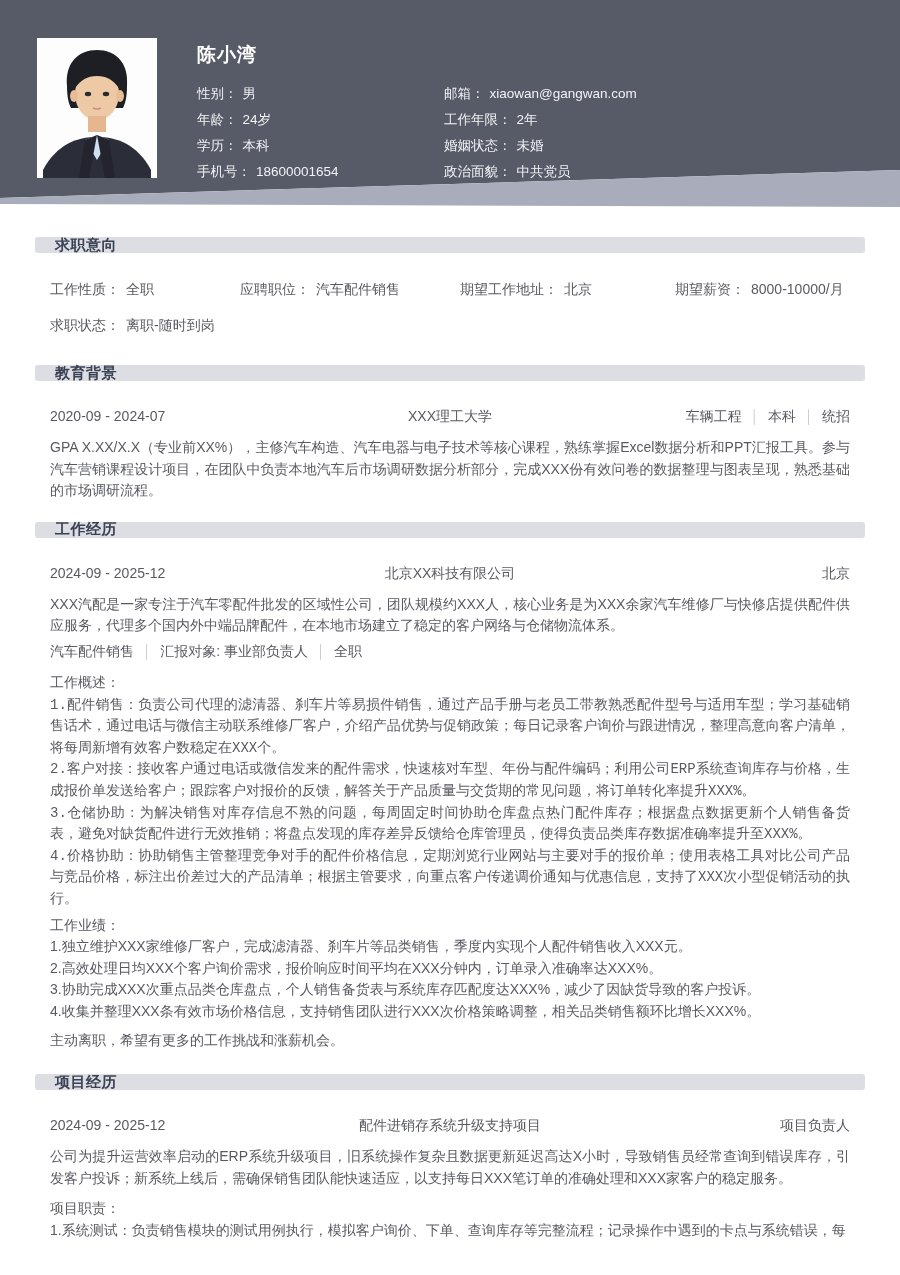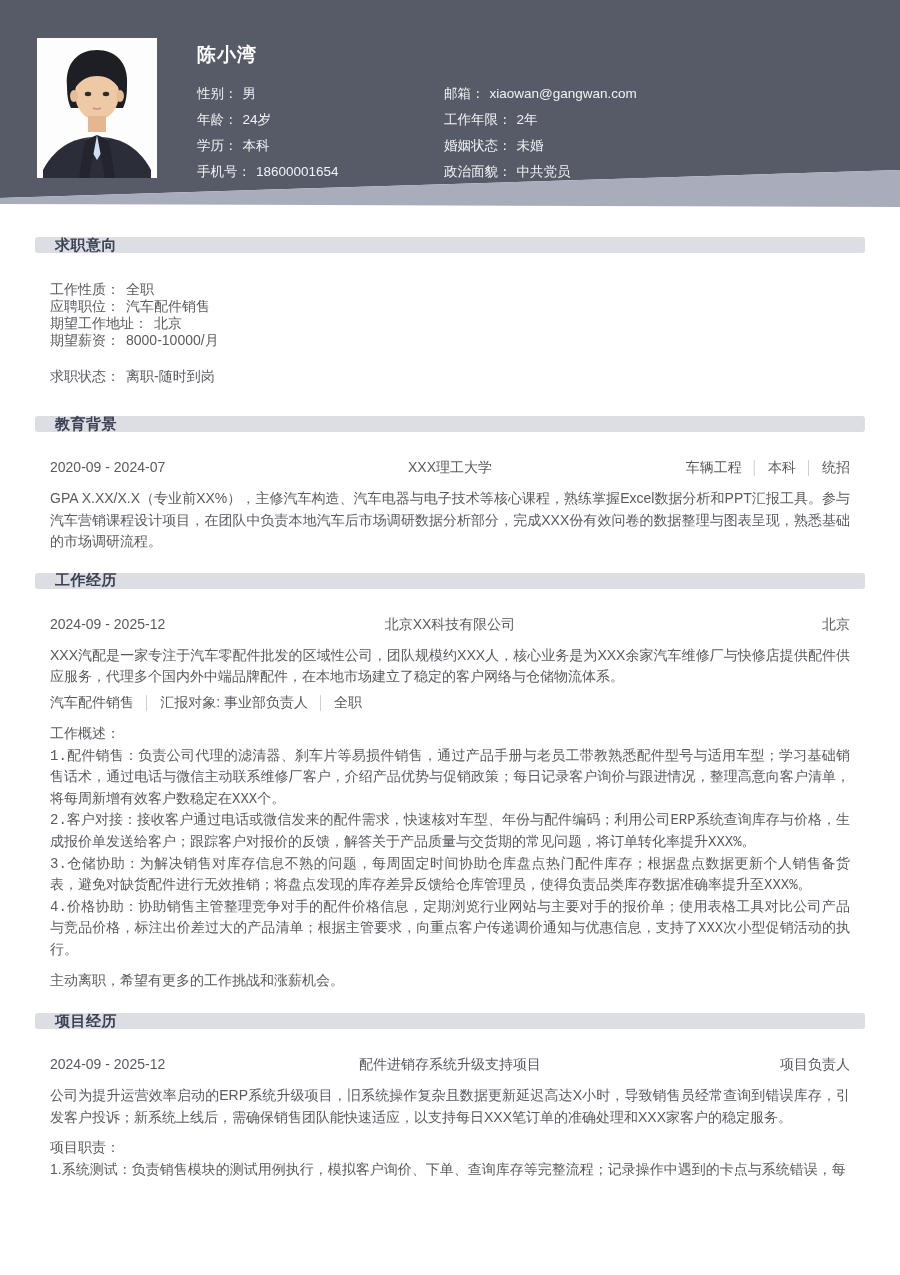--- a/index.html
+++ b/index.html
@@ -30,21 +30,21 @@
   .bar-edu { margin-top:31px; }
   .bar-work { margin-top:20px; }
   .bar-project { margin-top:22px;text-align:right; }
 
   .content { margin:0 50px; color:#595A61; font-size:14px; }
   .meta-row { display:flex; align-items:baseline; margin-top:27px; line-height:17px; }
   .meta-left { width:220px; white-space:nowrap; }
   .meta-center { flex:1; text-align:center; white-space:nowrap; }
   .meta-right { width:220px; text-align:right; white-space:nowrap; }
 
-  .intent-row1 { display:flex; margin-top:28px; line-height:17px;flex-direction:column; }
+  .intent-row1 { display:flex; margin-top:28px; line-height:17px; }
   .intent-row2 { display:flex; margin-top:19px; line-height:17px; }
   .intent-item { white-space:nowrap; }
   .intent-item .val { margin-left:6px; }
   .iw1 { width:190px; } .iw2 { width:220px; } .iw3 { width:215px; } .iw4 { flex:1; }
 
   .para { margin-top:12px; line-height:21.6px; white-space:pre-line; text-align:justify; }
   .para.tight { margin-top:13px;font-family:Liberation Mono, monospace; }
   .para.small-gap { margin-top:4px; }
   .single-line { margin-top:8px; line-height:21.6px; }
 
@@ -166,20 +166,25 @@
       <span class="pipe">│</span>
       <span>汇报对象: 事业部负责人</span>
       <span class="pipe">│</span>
       <span>全职</span>
     </div>
     <div class="para tight">工作概述：
 1.配件销售：负责公司代理的滤清器、刹车片等易损件销售，通过产品手册与老员工带教熟悉配件型号与适用车型；学习基础销售话术，通过电话与微信主动联系维修厂客户，介绍产品优势与促销政策；每日记录客户询价与跟进情况，整理高意向客户清单，将每周新增有效客户数稳定在XXX个。
 2.客户对接：接收客户通过电话或微信发来的配件需求，快速核对车型、年份与配件编码；利用公司ERP系统查询库存与价格，生成报价单发送给客户；跟踪客户对报价的反馈，解答关于产品质量与交货期的常见问题，将订单转化率提升XXX%。
 3.仓储协助：为解决销售对库存信息不熟的问题，每周固定时间协助仓库盘点热门配件库存；根据盘点数据更新个人销售备货表，避免对缺货配件进行无效推销；将盘点发现的库存差异反馈给仓库管理员，使得负责品类库存数据准确率提升至XXX%。
 4.价格协助：协助销售主管整理竞争对手的配件价格信息，定期浏览行业网站与主要对手的报价单；使用表格工具对比公司产品与竞品价格，标注出价差过大的产品清单；根据主管要求，向重点客户传递调价通知与优惠信息，支持了XXX次小型促销活动的执行。</div>
+    <div class="para small-gap">工作业绩：
+1.独立维护XXX家维修厂客户，完成滤清器、刹车片等品类销售，季度内实现个人配件销售收入XXX元。
+2.高效处理日均XXX个客户询价需求，报价响应时间平均在XXX分钟内，订单录入准确率达XXX%。
+3.协助完成XXX次重点品类仓库盘点，个人销售备货表与系统库存匹配度达XXX%，减少了因缺货导致的客户投诉。
+4.收集并整理XXX条有效市场价格信息，支持销售团队进行XXX次价格策略调整，相关品类销售额环比增长XXX%。</div>
     <div class="single-line">主动离职，希望有更多的工作挑战和涨薪机会。</div>
   </div>
 
   <div class="section-bar bar-project">
     <span>项目经历</span>
   </div>
   <div class="content">
     <div class="meta-row">
       <span class="meta-left">2024-09 - 2025-12</span>
       <span class="meta-center">配件进销存系统升级支持项目</span>

